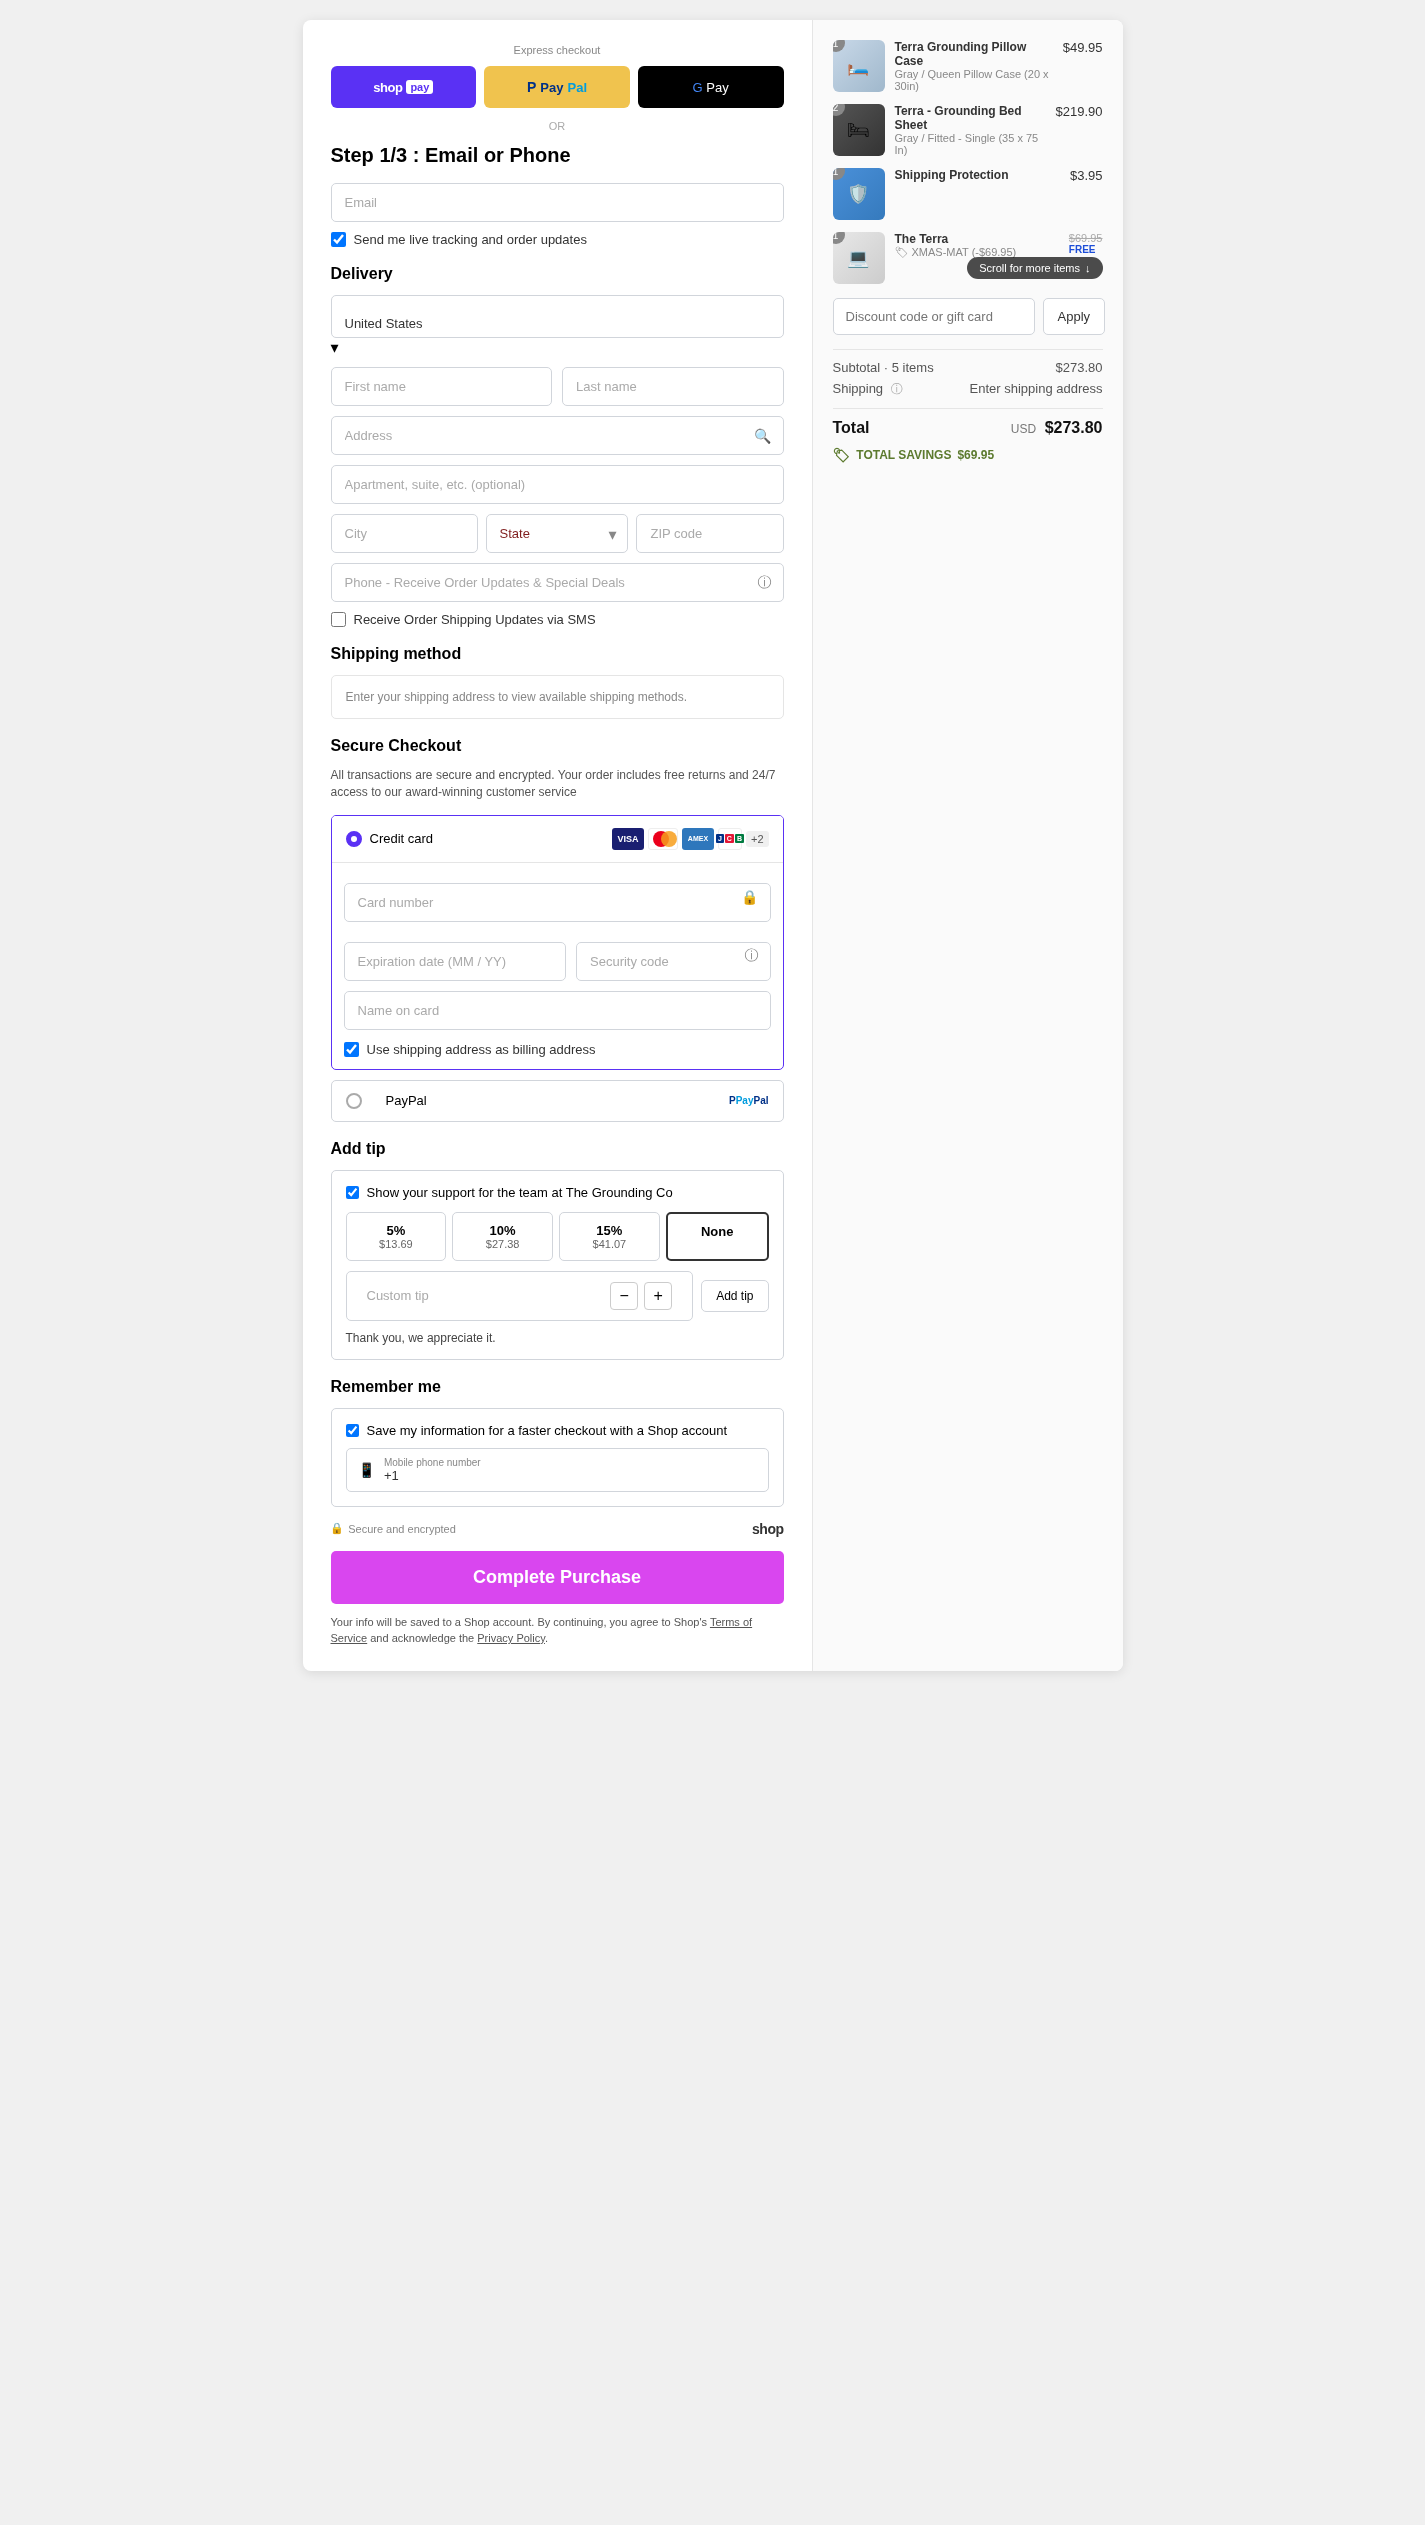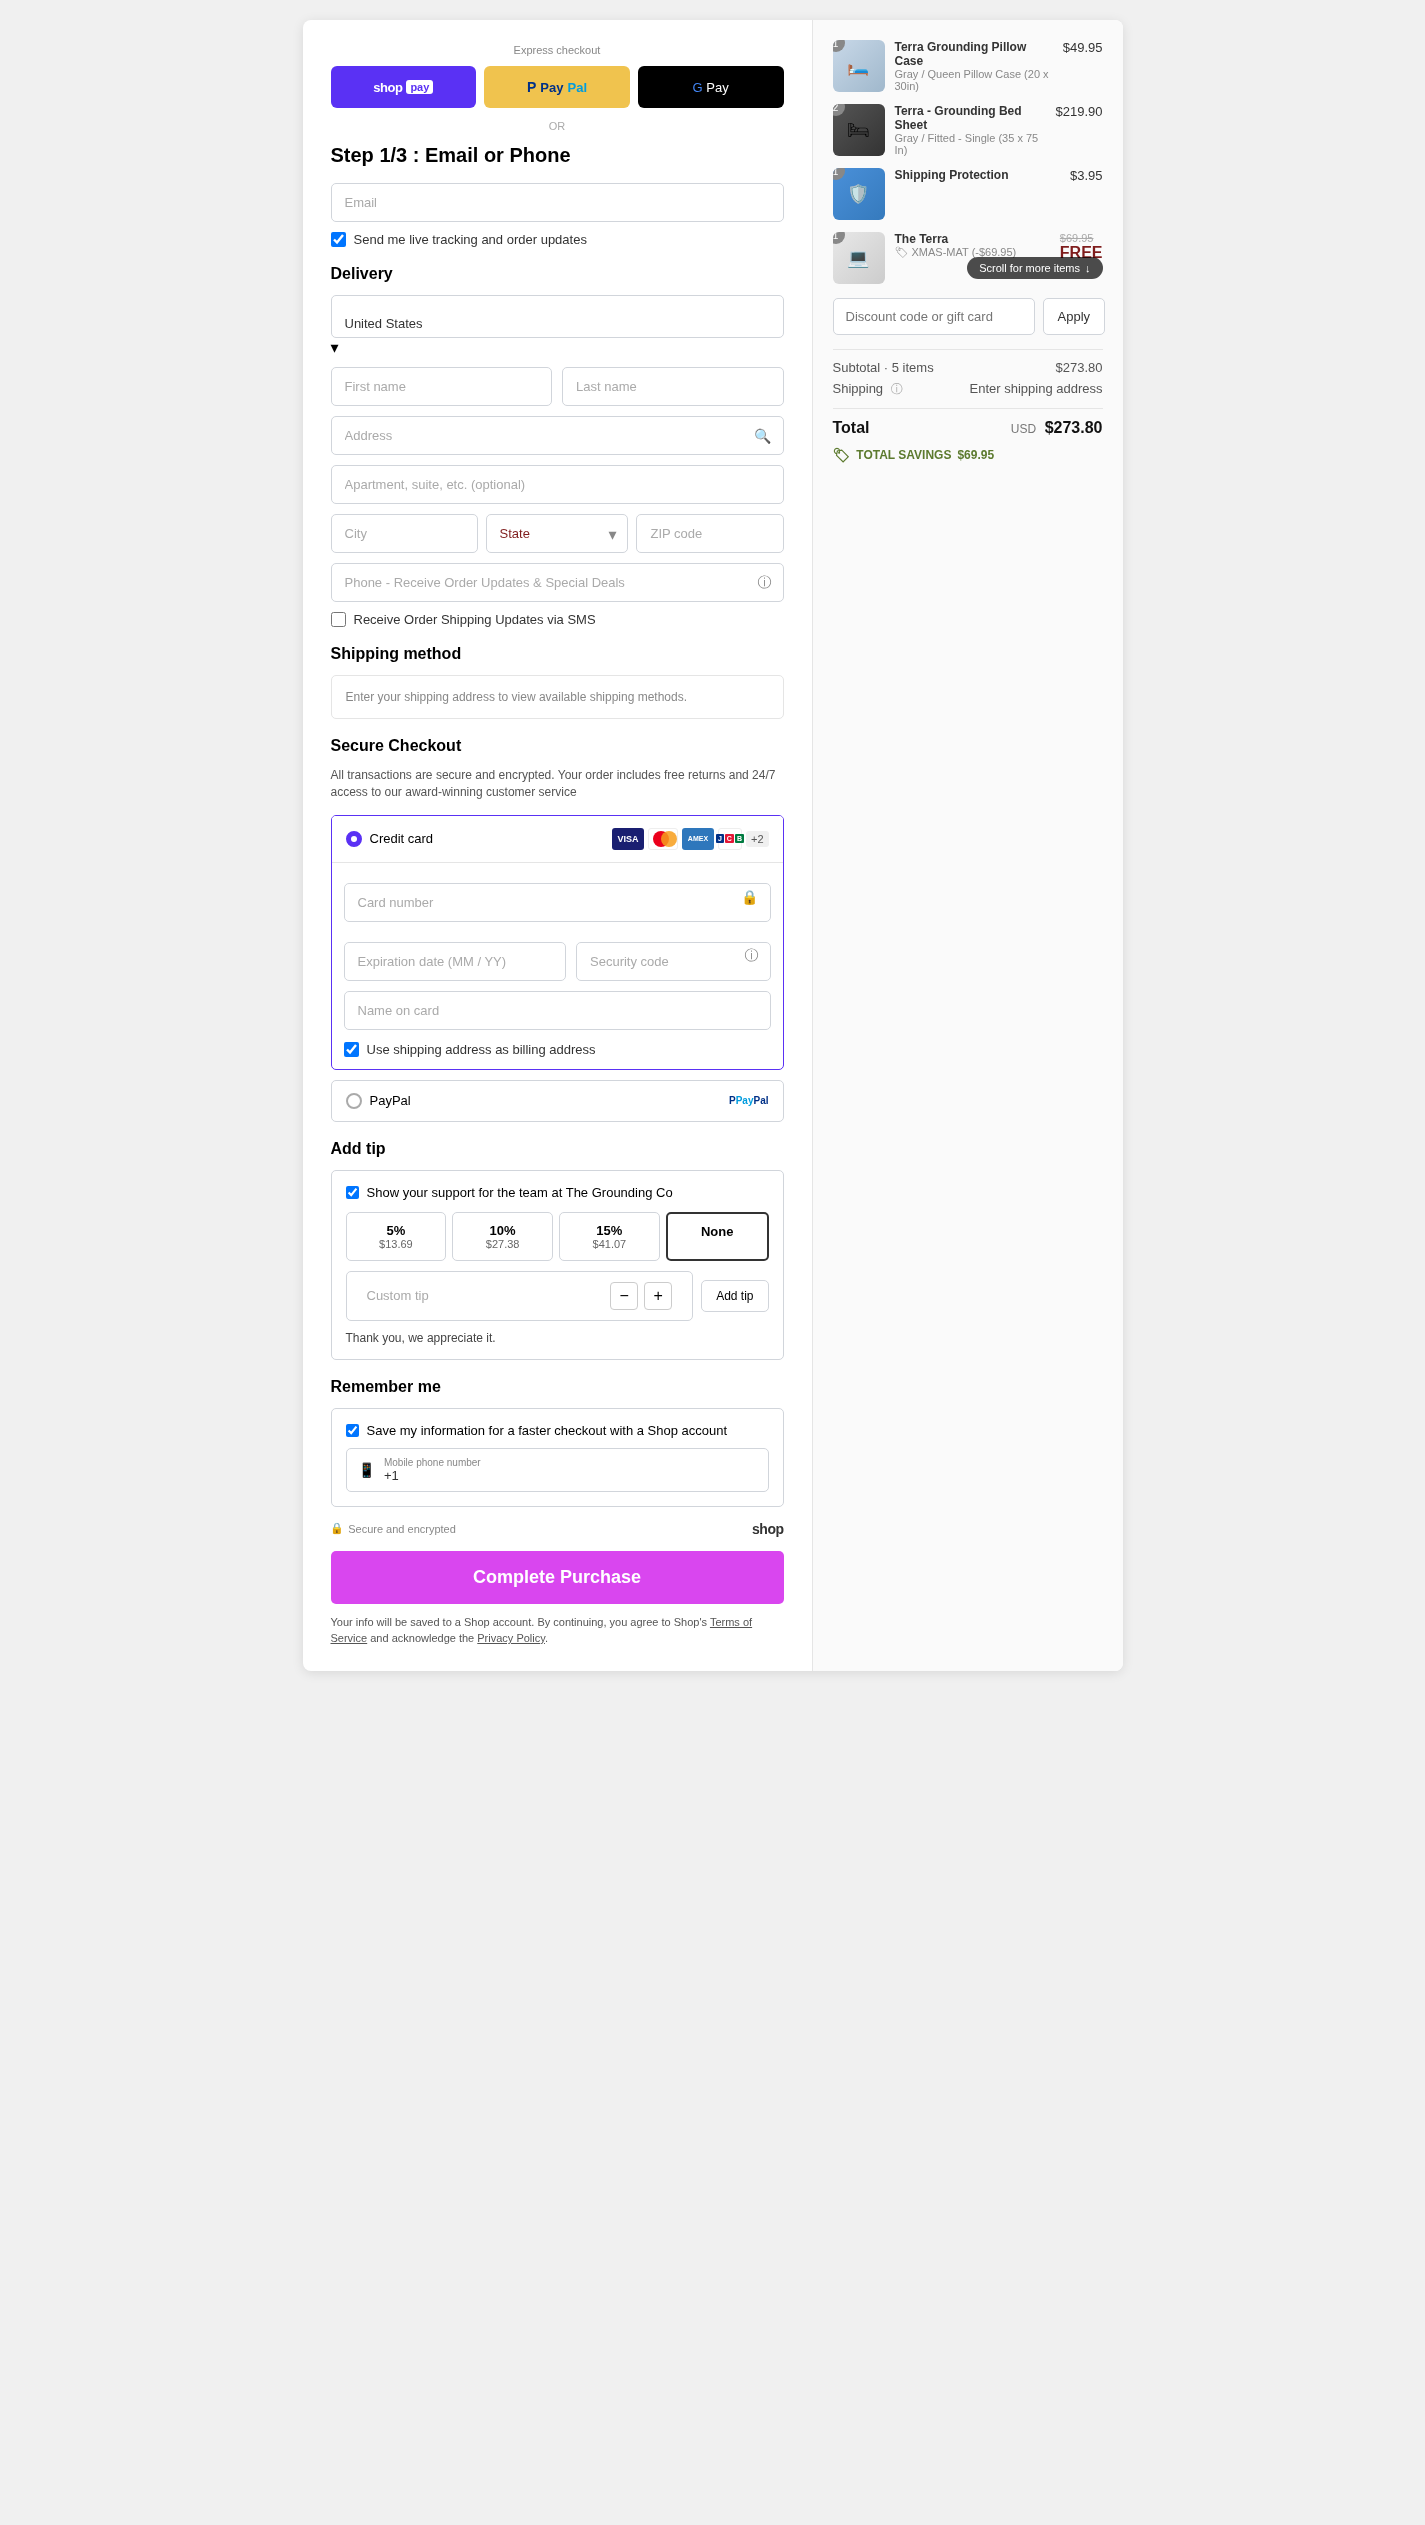--- a/index.html
+++ b/index.html
@@ -289,21 +289,21 @@
       border: 1px solid #d1d5db;
       border-radius: 5px;
       padding: 12px 14px;
       margin-bottom: 10px;
       background: white;
       cursor: pointer;
     }
     .paypal-option-label {
       display: flex;
       align-items: center;
-      gap: 8px;
+      gap: 24px;
       font-size: 13px;
     }
     .radio-empty {
       width: 16px;
       height: 16px;
       border-radius: 50%;
       border: 2px solid #aaa;
       flex-shrink: 0;
     }
 
@@ -485,21 +485,21 @@
       border-radius: 50%;
       display: flex;
       align-items: center;
       justify-content: center;
     }
     .item-info { flex: 1; }
     .item-name { font-size: 12px; font-weight: 600; color: #333; }
     .item-sub { font-size: 11px; color: #888; }
     .item-price { font-size: 13px; font-weight: 500; color: #333; text-align: right; }
     .item-price-old { text-decoration: line-through; color: #aaa; font-size: 11px; }
-    .item-price-free { color: #7f1d1d; font-size: 16px; font-weight: 600; }
+    .item-price-free { color: #1d4ed8; font-size: 10px; font-weight: 600; }
     .scroll-badge {
       background: rgba(0,0,0,0.7);
       color: white;
       font-size: 11px;
       border-radius: 20px;
       padding: 5px 12px;
       display: flex;
       align-items: center;
       gap: 5px;
       position: absolute;

